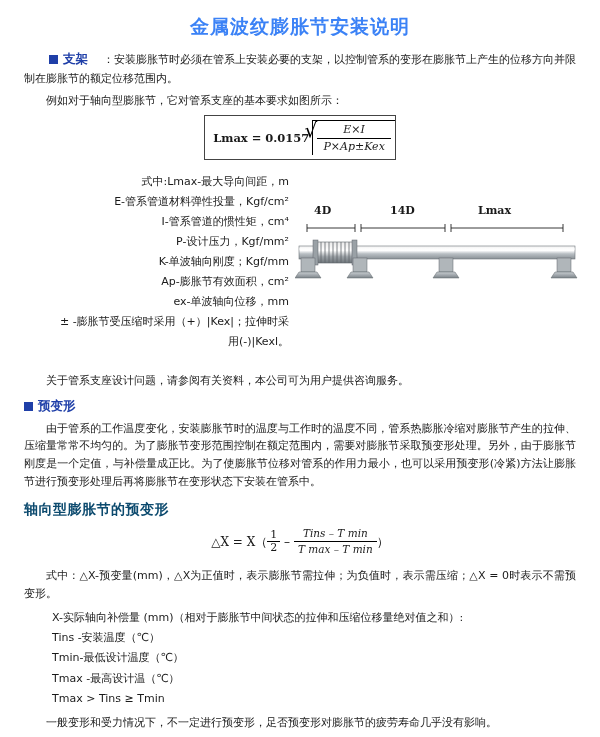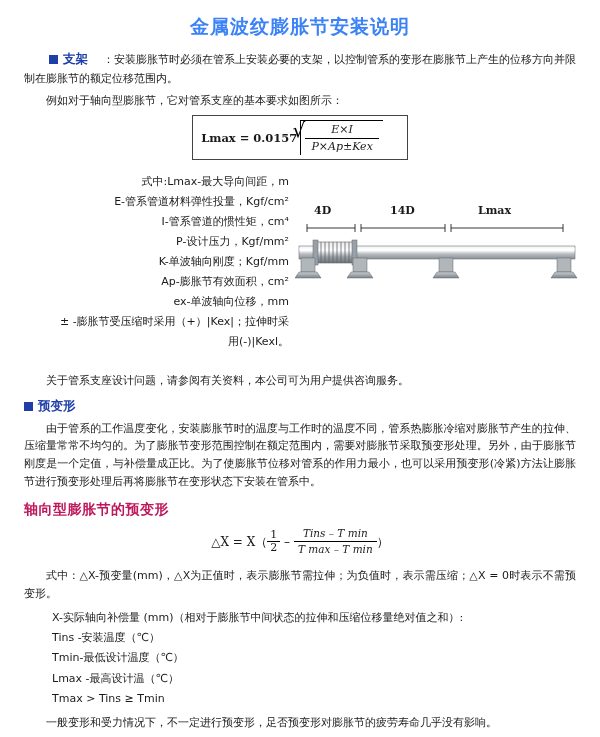--- a/index.html
+++ b/index.html
@@ -51,30 +51,30 @@
     margin-right:5px;
     vertical-align:-1px;
   }
   .sqhead .inline-rest{
     color:#1a1a1a;
     font-weight:normal;
     font-size:11px;
     margin-left:15px;
   }
   .subhead{
-    color:#be185d;
+    color:#0c4a6e;
     font-weight:bold;
     font-size:14px;
     margin:10px 0 6px 0;
     letter-spacing:.5px;
   }
   .formula-box{
     border:1px solid #444;
     display:inline-block;
-    padding:4px 24px 4px 8px;
+    padding:4px 0 4px 8px;
     background:#fff;
   }
   .formula-wrap{
     text-align:center;
     margin:6px 0 8px 0;
   }
   .frac{
     display:inline-block;
     vertical-align:middle;
     text-align:center;
@@ -211,21 +211,21 @@
 
     <div class="eqline">
       <span class="var">△X = X（</span><span class="halffrac"><span class="num">1</span><span class="den">2</span></span>&nbsp;<span>–</span>&nbsp;<span class="bigfrac"><span class="num">Tins – T min</span><span class="den">T max – T min</span></span><span>）</span>
     </div>
 
     <p class="indent">式中：△X-预变量(mm)，△X为正值时，表示膨胀节需拉伸；为负值时，表示需压缩；△X = 0时表示不需预变形。</p>
     <div class="indentlines">
       <div>X-实际轴向补偿量 (mm)（相对于膨胀节中间状态的拉伸和压缩位移量绝对值之和）:</div>
       <div>Tins -安装温度（℃）</div>
       <div>Tmin-最低设计温度（℃）</div>
-      <div>Lmax -最高设计温（℃）</div>
+      <div>Tmax -最高设计温（℃）</div>
       <div>Tmax &gt; Tins ≥ Tmin</div>
     </div>
     <p class="indent" style="margin-top:5px;">一般变形和受力情况下，不一定进行预变形，足否预变形对膨胀节的疲劳寿命几乎没有影响。</p>
 
     <div class="subhead">横向型膨胀节的预变形-冷紧</div>
 
   </div>
 
   <div class="fig">
     <svg width="285" height="110" viewBox="0 0 285 110">

